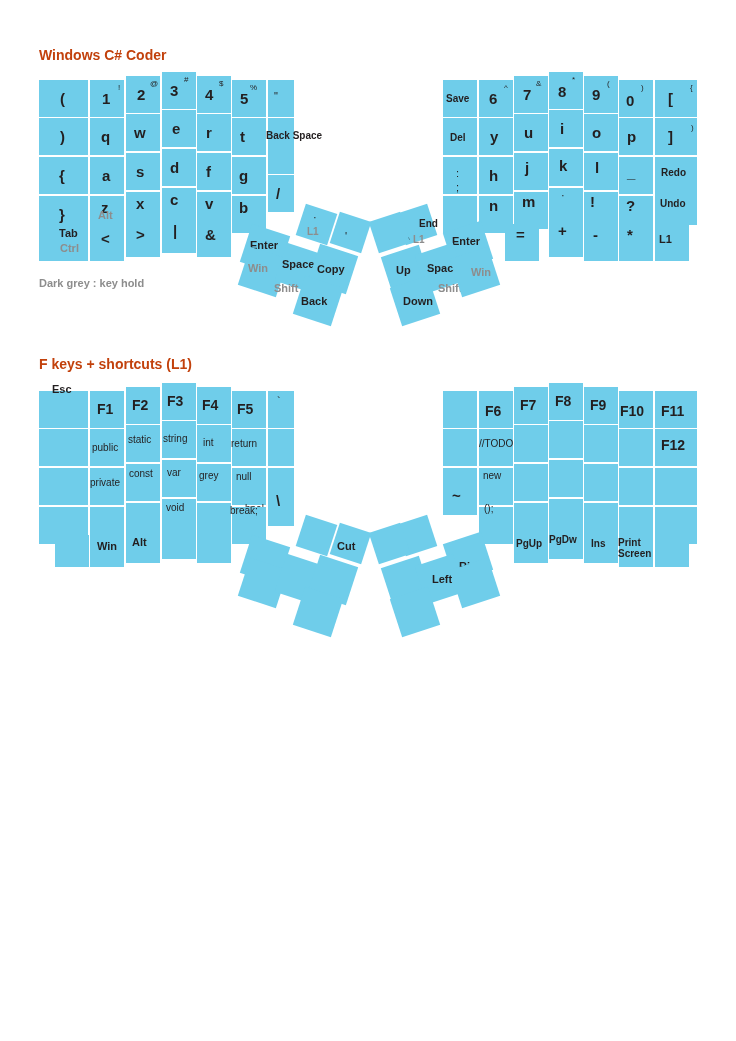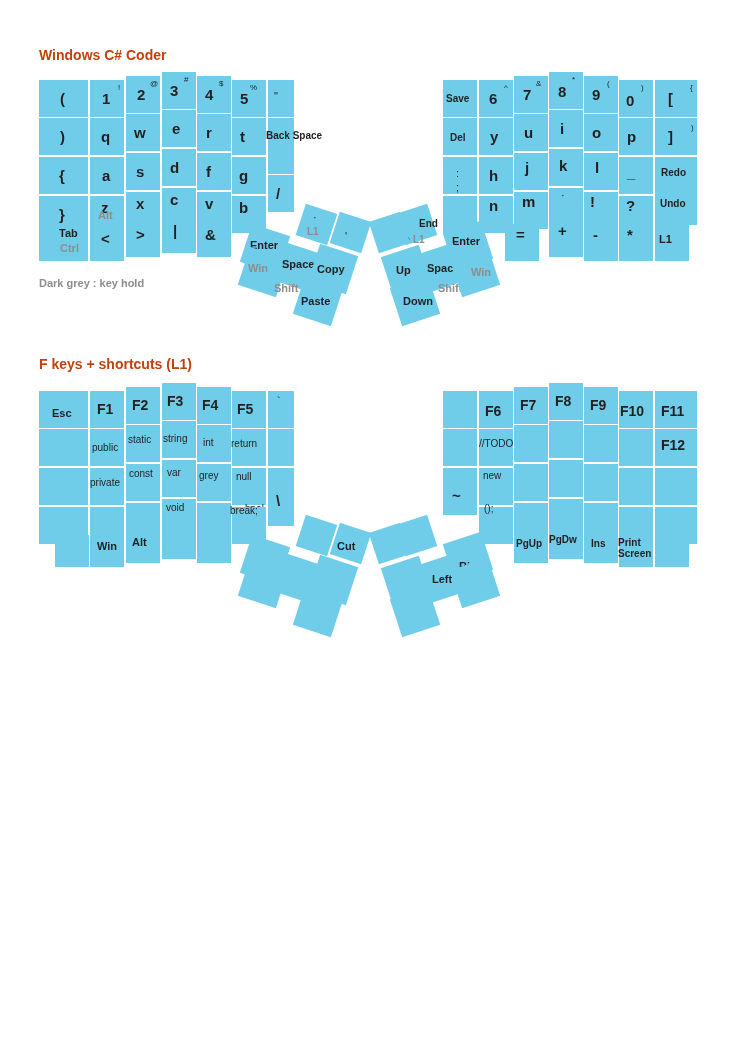--- a/index.html
+++ b/index.html
@@ -154,21 +154,21 @@
 <div class="lbl med bold grey" style="left:248px;top:263px;">Win</div>
 
 <div class="key rot" style="left:280px;top:248px;width:40px;height:40px;transform:rotate(18deg);"></div>
 <div class="lbl med bold" style="left:282px;top:259px;">Space</div>
 <div class="lbl med bold grey" style="left:274px;top:283px;">Shift</div>
 
 <div class="key rot" style="left:313px;top:249px;width:40px;height:40px;transform:rotate(18deg);"></div>
 <div class="lbl med bold" style="left:317px;top:264px;">Copy</div>
 
 <div class="key rot" style="left:298px;top:281px;width:40px;height:40px;transform:rotate(18deg);"></div>
-<div class="lbl med bold" style="left:301px;top:296px;">Paste</div>
+<div class="lbl med bold" style="left:301px;top:296px;">Back</div>
 
 <div class="key" style="left:443px;top:80px;width:34px;height:37px;"></div>
 <div class="lbl small bold" style="left:446px;top:94px;">Save</div>
 
 <div class="key" style="left:479px;top:80px;width:34px;height:37px;"></div>
 <div class="lbl huge" style="left:489px;top:91px;">6</div>
 <div class="lbl tiny" style="left:504px;top:84px;">^</div>
 
 <div class="key" style="left:514px;top:76px;width:34px;height:37px;"></div>
 <div class="lbl huge" style="left:523px;top:87px;">7</div>
@@ -285,21 +285,21 @@
 <div class="lbl med bold" style="left:427px;top:263px;">Space</div>
 <div class="lbl med bold grey" style="left:438px;top:283px;">Shift</div>
 
 <div class="key rot" style="left:455px;top:252px;width:40px;height:40px;transform:rotate(-18deg);"></div>
 <div class="lbl med bold grey" style="left:471px;top:267px;">Win</div>
 
 <div class="key rot" style="left:395px;top:281px;width:40px;height:40px;transform:rotate(-18deg);"></div>
 <div class="lbl med bold" style="left:403px;top:296px;">Down</div>
 
 <div class="key" style="left:39px;top:391px;width:49px;height:37px;"></div>
-<div class="lbl med bold" style="left:52px;top:408px;">Esc</div>
+<div class="lbl med bold" style="left:52px;top:384px;">Esc</div>
 
 <div class="key" style="left:90px;top:391px;width:34px;height:37px;"></div>
 <div class="lbl big" style="left:97px;top:402px;">F1</div>
 
 <div class="key" style="left:126px;top:387px;width:34px;height:37px;"></div>
 <div class="lbl big" style="left:132px;top:398px;">F2</div>
 
 <div class="key" style="left:162px;top:383px;width:34px;height:37px;"></div>
 <div class="lbl big" style="left:167px;top:394px;">F3</div>
 

